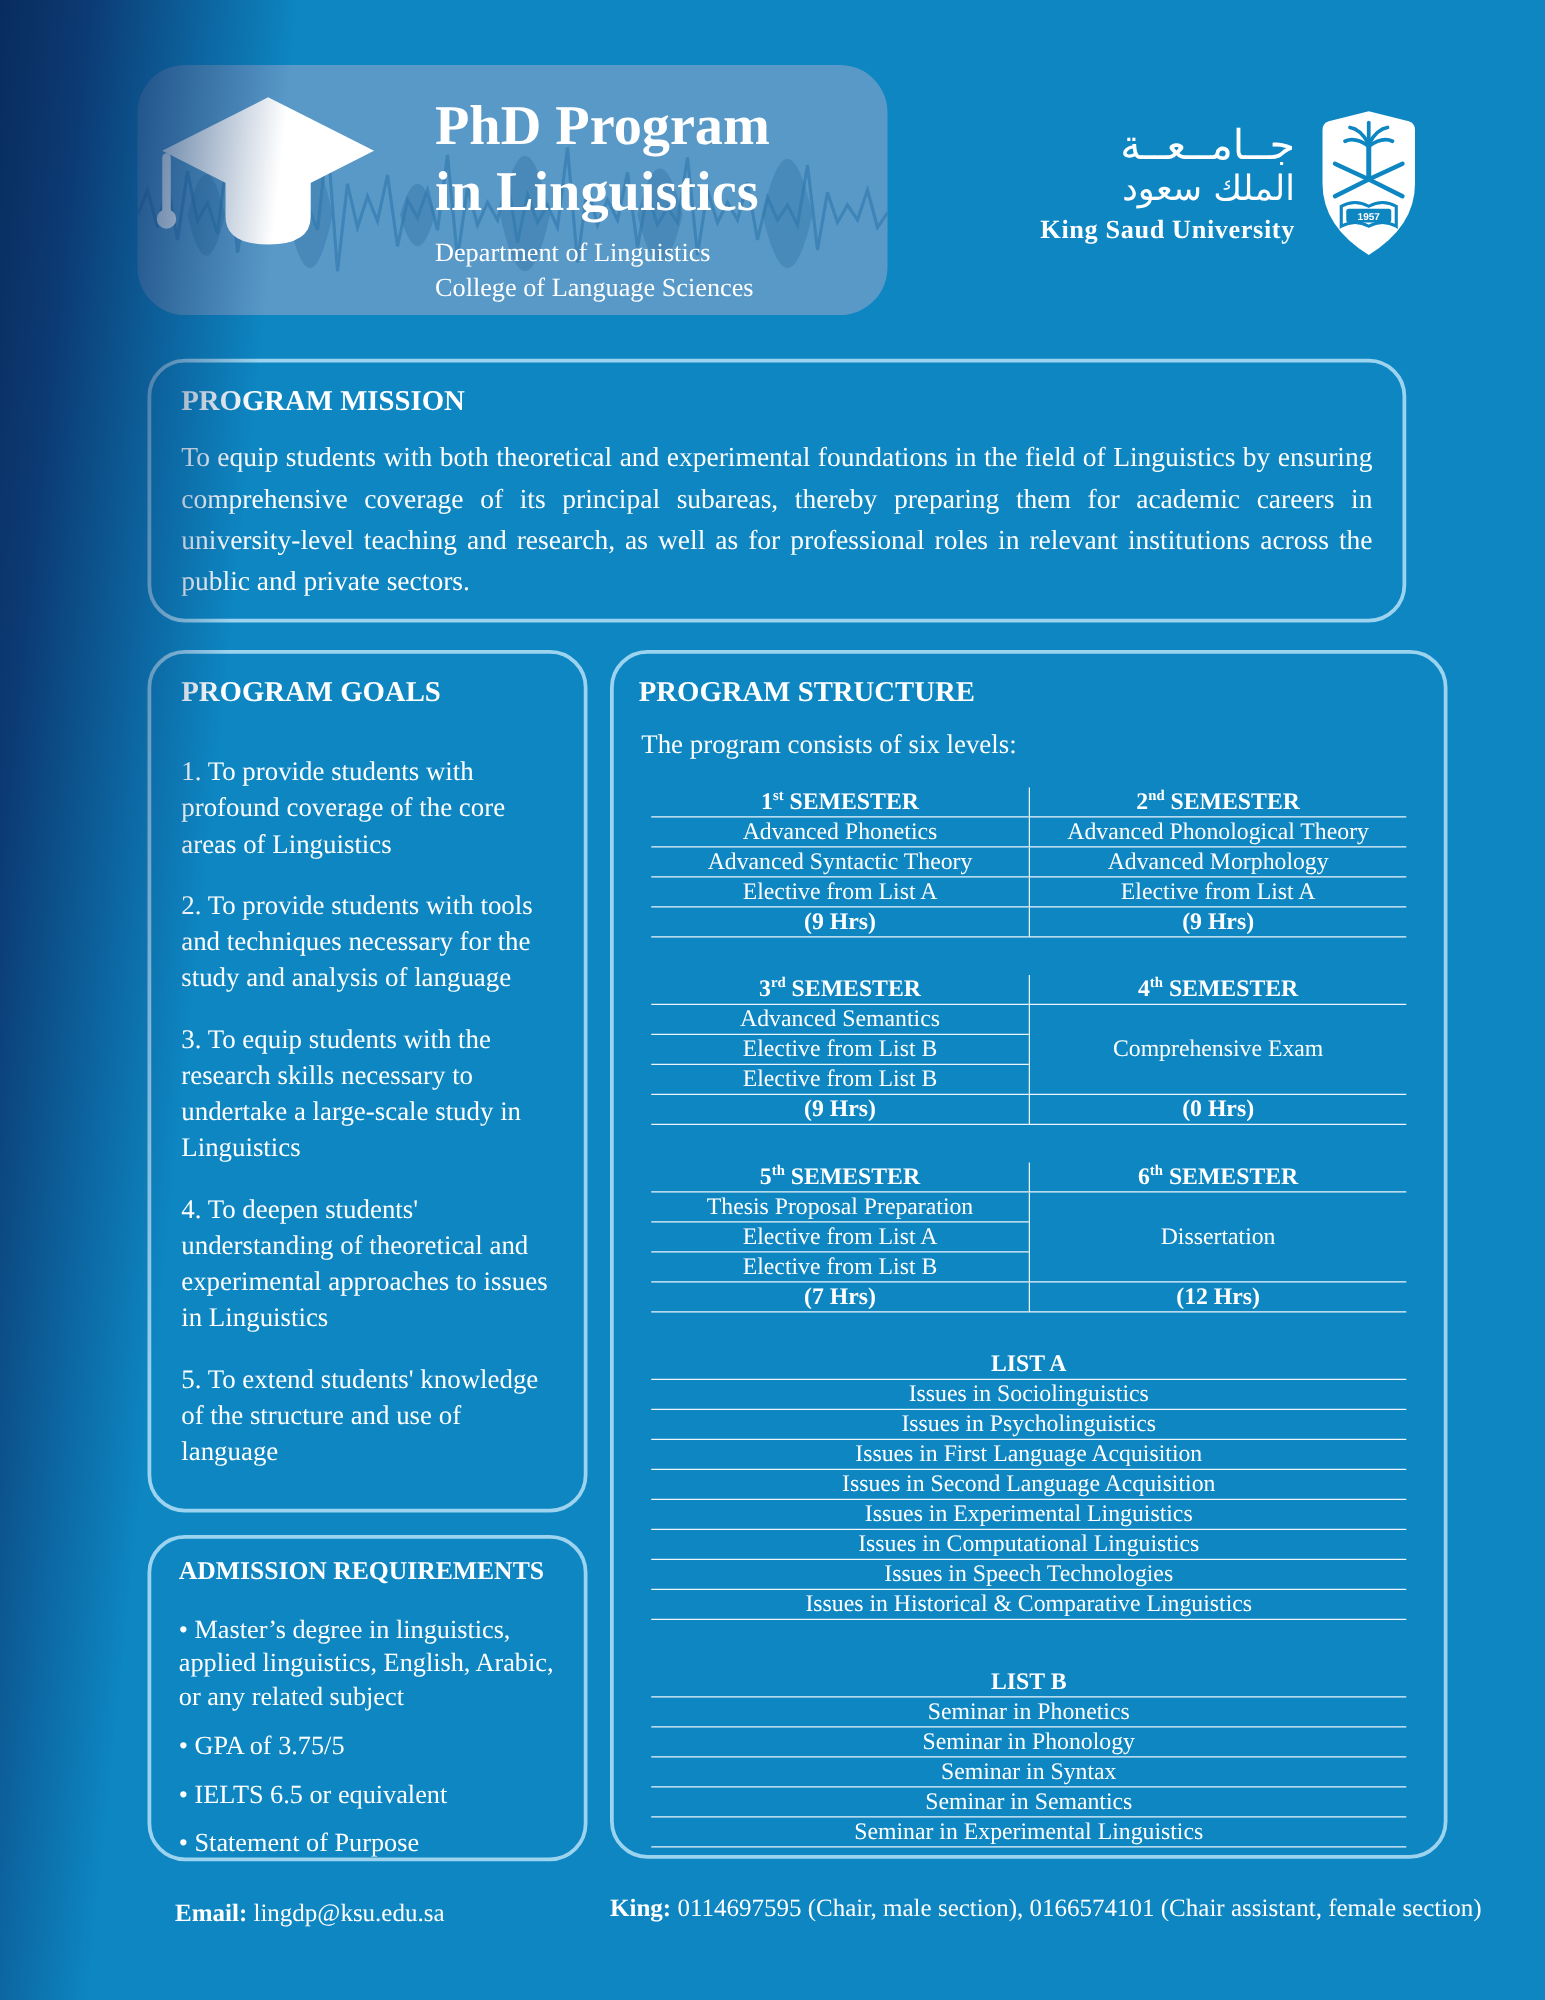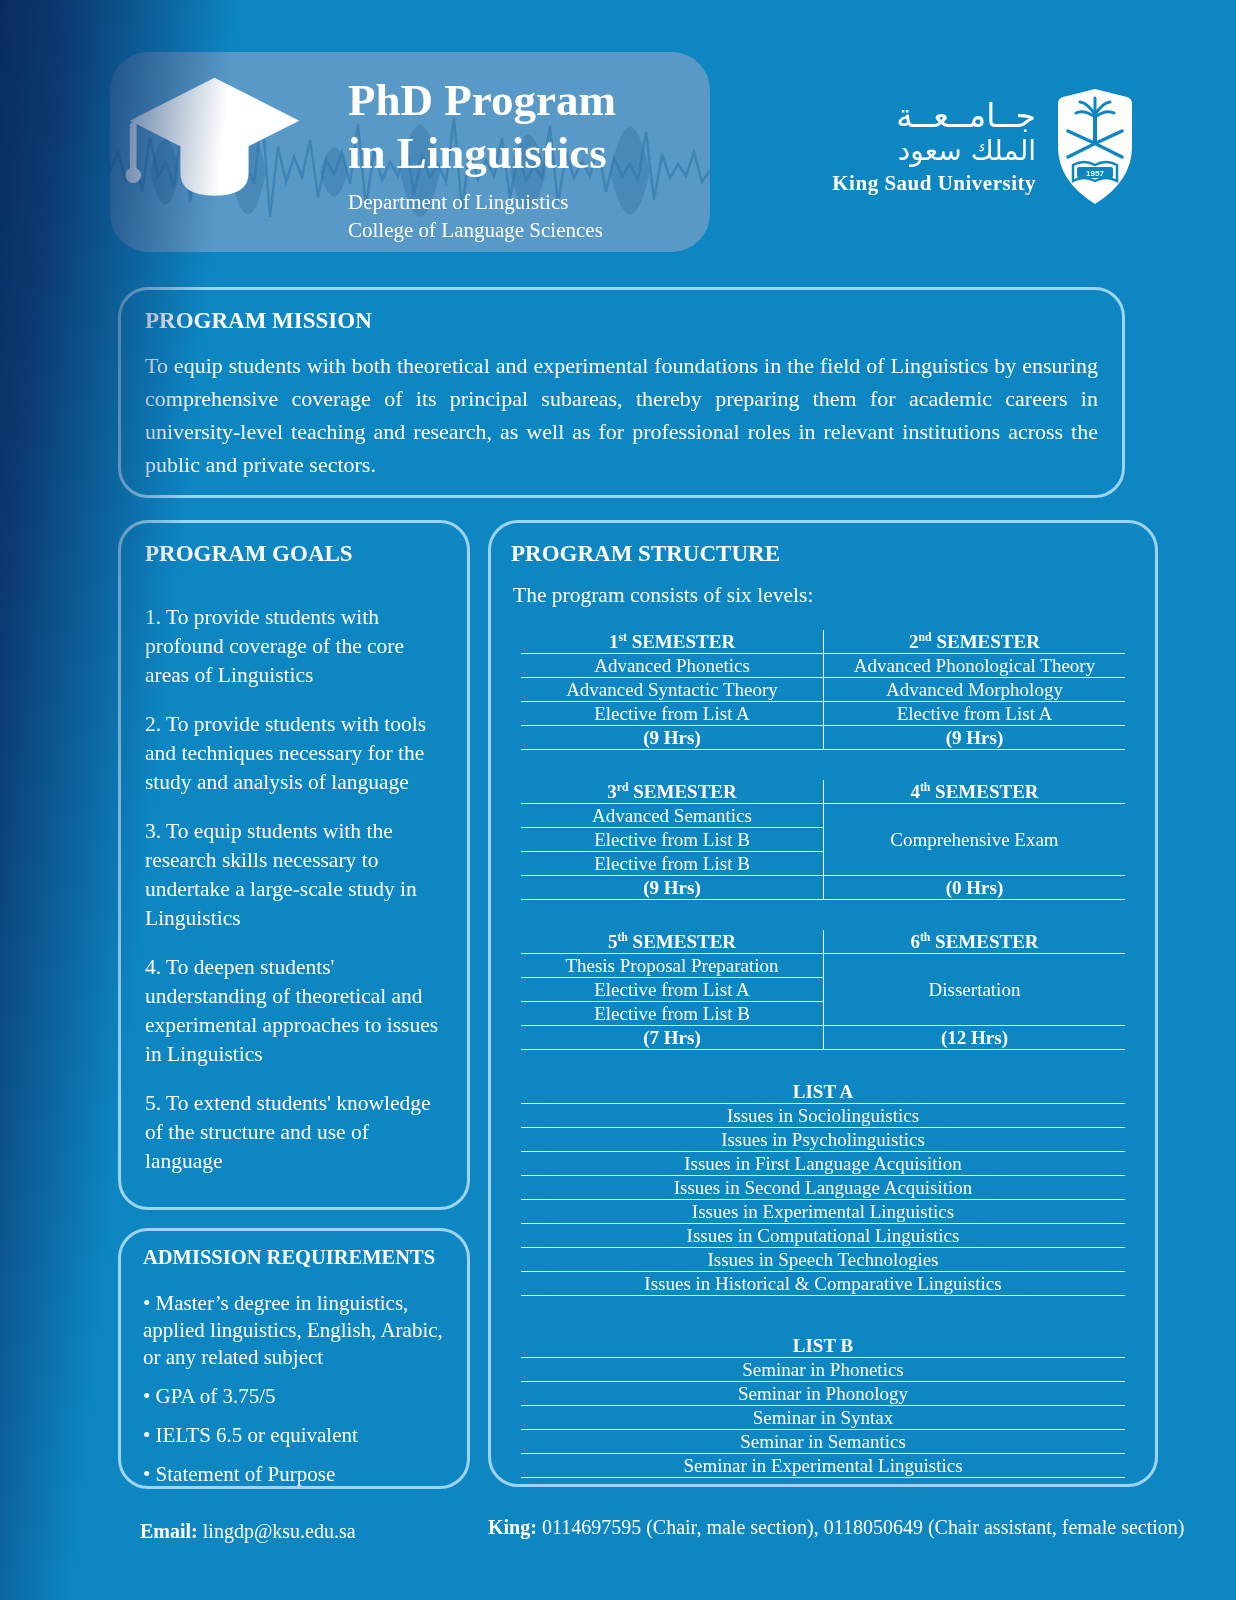--- a/index.html
+++ b/index.html
@@ -239,17 +239,17 @@
       </div>
   </section>
 
   <div class="footer">
     <div class="email">
       <b>Email:</b>
       <span>lingdp@ksu.edu.sa</span>
     </div>
     <div class="phone">
       <b>King:</b>
-      <span>0114697595 (Chair, male section), 0118050649 (Chair assistant, female section)</span>
+      <span>0114697595 (Chair, male section), 0166574101 (Chair assistant, female section)</span>
     </div>
   </div>
 
 </div>
 
 </body></html>

